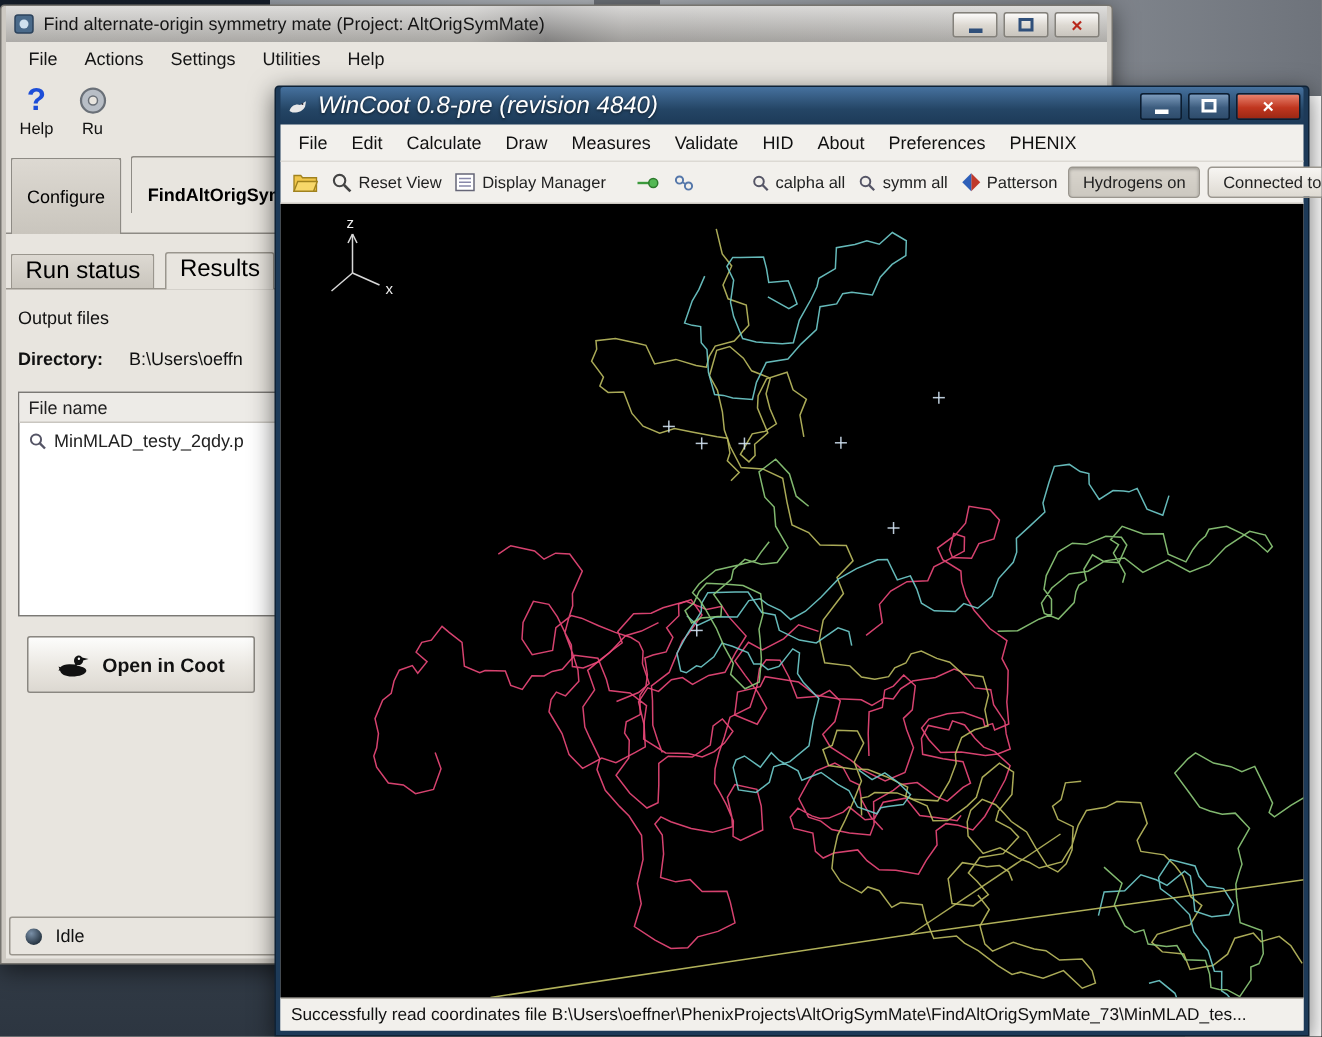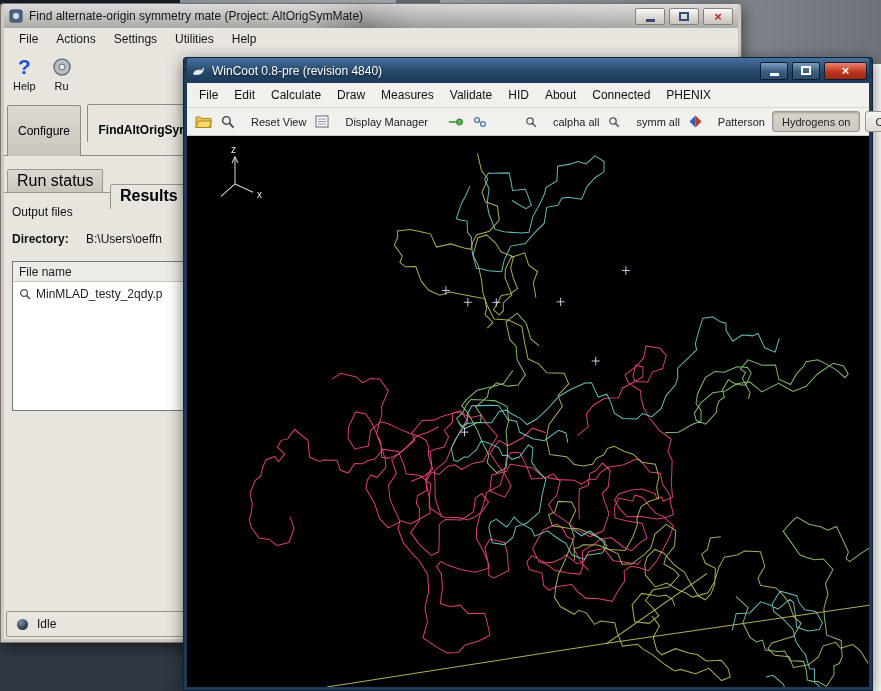--- a/index.html
+++ b/index.html
@@ -33,52 +33,52 @@
   .ph-tool .ico { height:27px; display:flex; align-items:center; justify-content:center; }
   .help-glyph { font-size:21px; font-weight:bold; color:#1d4ed8; }
   .ph-tabs { padding:4px 0 0 3px; border-bottom:1px solid #8e8b85; }
   .ph-tab { display:inline-block; padding:18px 10px; font-size:12px; border:1px solid #8e8b85; border-bottom:none;
             border-radius:2px 2px 0 0; background:linear-gradient(#ddd9d2,#c9c5bd); margin-right:2px; position:relative; top:1px; }
   .ph-tab.active { background:#e8e5df; font-weight:bold; top:0; padding-bottom:5px; margin-bottom:-1px; }
   .ph-panel { flex:1; position:relative; }
   .ph-subtabs { padding:12px 0 0 3px; border-bottom:1px solid #9a968e; }
   .ph-subtab { display:inline-block; padding:2px 9px; font-size:16px; border:1px solid #9a968e; border-bottom:none;
             border-radius:2px 2px 0 0; background:linear-gradient(#ddd9d2,#c9c5bd); margin-right:2px; position:relative; top:1px; }
-  .ph-subtab.active { background:#e8e5df; font-weight:bold; top:16px; padding-bottom:4px; margin-bottom:-1px; }
+  .ph-subtab.active { background:#e8e5df; font-weight:normal; top:0; padding-bottom:4px; margin-bottom:-1px; }
   .ph-output { font-size:12px; margin:12px 0 0 8px; color:#111; }
   .ph-dirrow { display:flex; margin:13px 0 0 8px; font-size:12px; gap:6px; color:#111; white-space:nowrap; }
   .ph-dirlabel { font-weight:bold; width:68px; }
   .ph-filelist { margin:15px 0 0 8px; width:420px; height:150px; background:#fff; border:1px solid #7b7975; }
   .ph-filehead { height:20px; line-height:20px; border-bottom:1px solid #c9c6c0; background:#edebe7; font-size:12px; padding-left:6px; color:#222; }
   .ph-filerow { display:flex; align-items:center; gap:5px; padding:5px 6px; font-size:12px; color:#222; }
   .open-coot { margin:13px 0 0 14px; width:152px; height:38px; display:flex; align-items:center; justify-content:center; gap:8px;
             background:linear-gradient(#fdfdfc,#eae7e1 55%,#dcd8d1); border:1px solid #8a8781; border-radius:2px;
             font-size:13px; font-weight:bold; color:#111; cursor:default; }
   .ph-status { position:absolute; left:2px; right:2px; bottom:2px; height:26px; display:flex; align-items:center; gap:9px;
             padding:0 10px; border:1px solid #9a968e; border-radius:2px; background:#e8e5df; font-size:12px; color:#111; }
   .status-dot { width:11px; height:11px; border-radius:50%; background:radial-gradient(circle at 35% 30%, #7a90a8, #24323f 75%); }
 
   
   .wincoot { left:183px; top:57px; width:690px; height:634px; background:#1d3a58;
              border:1px solid #0f2236; border-radius:3px 3px 0 0; padding:0 3px 3px; z-index:2; }
   .wc-titlebar { height:25px; display:flex; align-items:center; padding:0 2px 0 4px; color:#fff;
              background:linear-gradient(#46719e,#244565 60%,#1d3a58); border-radius:2px 2px 0 0; }
-  .wc-title { font-size:12px; margin-left:6px; text-shadow:0 1px 2px rgba(0,0,0,.65); white-space:nowrap; }
+  .wc-title { font-size:16px; margin-left:6px; text-shadow:0 1px 2px rgba(0,0,0,.65); white-space:nowrap;font-style:italic; }
   .wc-cbtn { width:28px; height:18px; border:1px solid #0c1d30; border-radius:2px; cursor:default;
              background:linear-gradient(#7d9cbd,#3c5c7e 55%,#2e4c6c); display:flex; align-items:center; justify-content:center; color:#fff; }
   .wc-cbtn.close { width:43px; background:linear-gradient(#e8836f,#c0361f 55%,#9c2814); }
   .gw-min { width:9px; height:3px; background:#fff; margin-top:8px; }
   .gw-max { width:10px; height:9px; border:2px solid #fff; }
   .gw-close { color:#fff; font-weight:bold; font-size:13px; line-height:1; }
   .wc-inner { background:#f2f0ec; height:calc(100% - 25px); display:flex; flex-direction:column; }
   .wc-menubar { height:24px; display:flex; align-items:center; padding:0 4px; font-size:12px; color:#111; }
   .wc-menu-item { padding:3px 8px; }
   .wc-toolbar { height:29px; display:flex; align-items:center; padding:0 6px; gap:5px;
              border-top:1px solid #dcd9d3; border-bottom:1px solid #ccc8c1; font-size:11px; color:#222; }
-  .wc-tbtn { display:flex; align-items:center; gap:16px; padding:2px 2px; white-space:nowrap; }
+  .wc-tbtn { display:flex; align-items:center; gap:4px; padding:2px 2px; white-space:nowrap; }
   .wc-sep { width:1px; height:18px; background:#c5c1ba; margin:0 3px; }
   .grp-gap { margin-left:18px; }
   .wc-togglebtn { display:flex; align-items:center; padding:0 9px; height:21px; border:1px solid #9a968e; border-radius:3px;
              background:linear-gradient(#f7f5f2,#dedad2); font-size:11px; white-space:nowrap; cursor:default; }
   .wc-togglebtn.pressed { background:linear-gradient(#d9d5cd,#ccc8c0); box-shadow:inset 0 1px 2px rgba(0,0,0,.25); }
   .push-right { margin-left:auto; }
   .viewport { flex:1; background:#000; position:relative; overflow:hidden; cursor:crosshair; }
   svg.mol { position:absolute; inset:0; width:100%; height:100%; display:block; }
   .wc-status { height:22px; display:flex; align-items:center; padding:0 7px; background:#f2f0ec;
              border-top:1px solid #b5b1a9; font-size:11.5px; color:#111; white-space:nowrap; overflow:hidden; }
@@ -149,20 +149,28 @@
         <div class="ph-filelist">
           <div class="ph-filehead">File name</div>
           <div class="ph-filerow">
             <svg width="12" height="12" viewBox="0 0 12 12">
               <circle cx="5" cy="5" r="3.4" fill="none" stroke="#556" stroke-width="1.3"></circle>
               <line x1="7.6" y1="7.6" x2="11" y2="11" stroke="#556" stroke-width="1.6"></line>
             </svg>
             <span>MinMLAD_testy_2qdy.p</span>
           </div>
         </div>
+        <div class="open-coot">
+          <svg width="22" height="18" viewBox="0 0 22 18">
+            <path d="M14 3 a3.2 3.2 0 1 1 -0.5 6.3 L13 9.6 C18 10.5 20 12 19.5 13.5 C19 15.5 15 17 10 17 C5.5 17 2.5 15.5 2 13 L1 13.2 L1.6 11.8 L1 10.4 L2.2 10.9 C3.5 9.5 6 8.8 8.6 8.9 L12.2 9 L11.5 7.5 C11 5.5 12 3.5 14 3 Z" fill="#111"></path>
+            <circle cx="14.6" cy="5.2" r="0.8" fill="#fff"></circle>
+            <path d="M16.6 4.4 L21 5.4 L16.7 6.5 Z" fill="#111"></path>
+          </svg>
+          <span>Open in Coot</span>
+        </div>
         <div class="ph-status">
           <span class="status-dot"></span>
           <span>Idle</span>
         </div>
       </div>
     </div>
   </div>
 
   <div class="window wincoot">
     <div class="wc-titlebar">
@@ -186,21 +194,21 @@
     <div class="wc-inner">
       <div class="wc-menubar">
         <span class="wc-menu-item">File</span>
         <span class="wc-menu-item">Edit</span>
         <span class="wc-menu-item">Calculate</span>
         <span class="wc-menu-item">Draw</span>
         <span class="wc-menu-item">Measures</span>
         <span class="wc-menu-item">Validate</span>
         <span class="wc-menu-item">HID</span>
         <span class="wc-menu-item">About</span>
-        <span class="wc-menu-item">Connected</span>
+        <span class="wc-menu-item">Preferences</span>
         <span class="wc-menu-item">PHENIX</span>
       </div>
       <div class="wc-toolbar">
         <div class="wc-tbtn">
           <svg width="17" height="14" viewBox="0 0 17 14">
             <path d="M1 3.5 V2 h4.5 l1.2 1.5 H16 v9 H1 Z" fill="#f0c64a" stroke="#a0821e" stroke-width="0.9"></path>
             <path d="M1 12.5 L3.5 6 H16.5 L14 12.5 Z" fill="#f7d76a" stroke="#a0821e" stroke-width="0.9"></path>
           </svg>
         </div>
         <div class="wc-tbtn">
@@ -298,15 +306,18 @@
             <polyline points="438.9,125.1 438.9,133.1" fill="none" stroke="#cfe0f0" stroke-width="1" opacity="0.9"></polyline>
             <line x1="48" y1="46" x2="48" y2="20" stroke="#d8d8d8" stroke-width="1"></line>
             <line x1="48" y1="20" x2="45" y2="26" stroke="#d8d8d8" stroke-width="1"></line>
             <line x1="48" y1="20" x2="51" y2="26" stroke="#d8d8d8" stroke-width="1"></line>
             <line x1="48" y1="46" x2="66" y2="54" stroke="#d8d8d8" stroke-width="1"></line>
             <line x1="48" y1="46" x2="34" y2="58" stroke="#d8d8d8" stroke-width="1"></line>
             <text x="44" y="16" fill="#eee" font-size="10" font-family="&quot;Liberation Sans&quot;, sans-serif">z</text>
             <text x="70" y="60" fill="#eee" font-size="10" font-family="&quot;Liberation Sans&quot;, sans-serif">x</text>
           </svg>
       </div>
+      <div class="wc-status">
+        <span>Successfully read coordinates file B:\Users\oeffner\PhenixProjects\AltOrigSymMate\FindAltOrigSymMate_73\MinMLAD_tes...</span>
+      </div>
     </div>
   </div>
 </div>
 
 </body></html>

